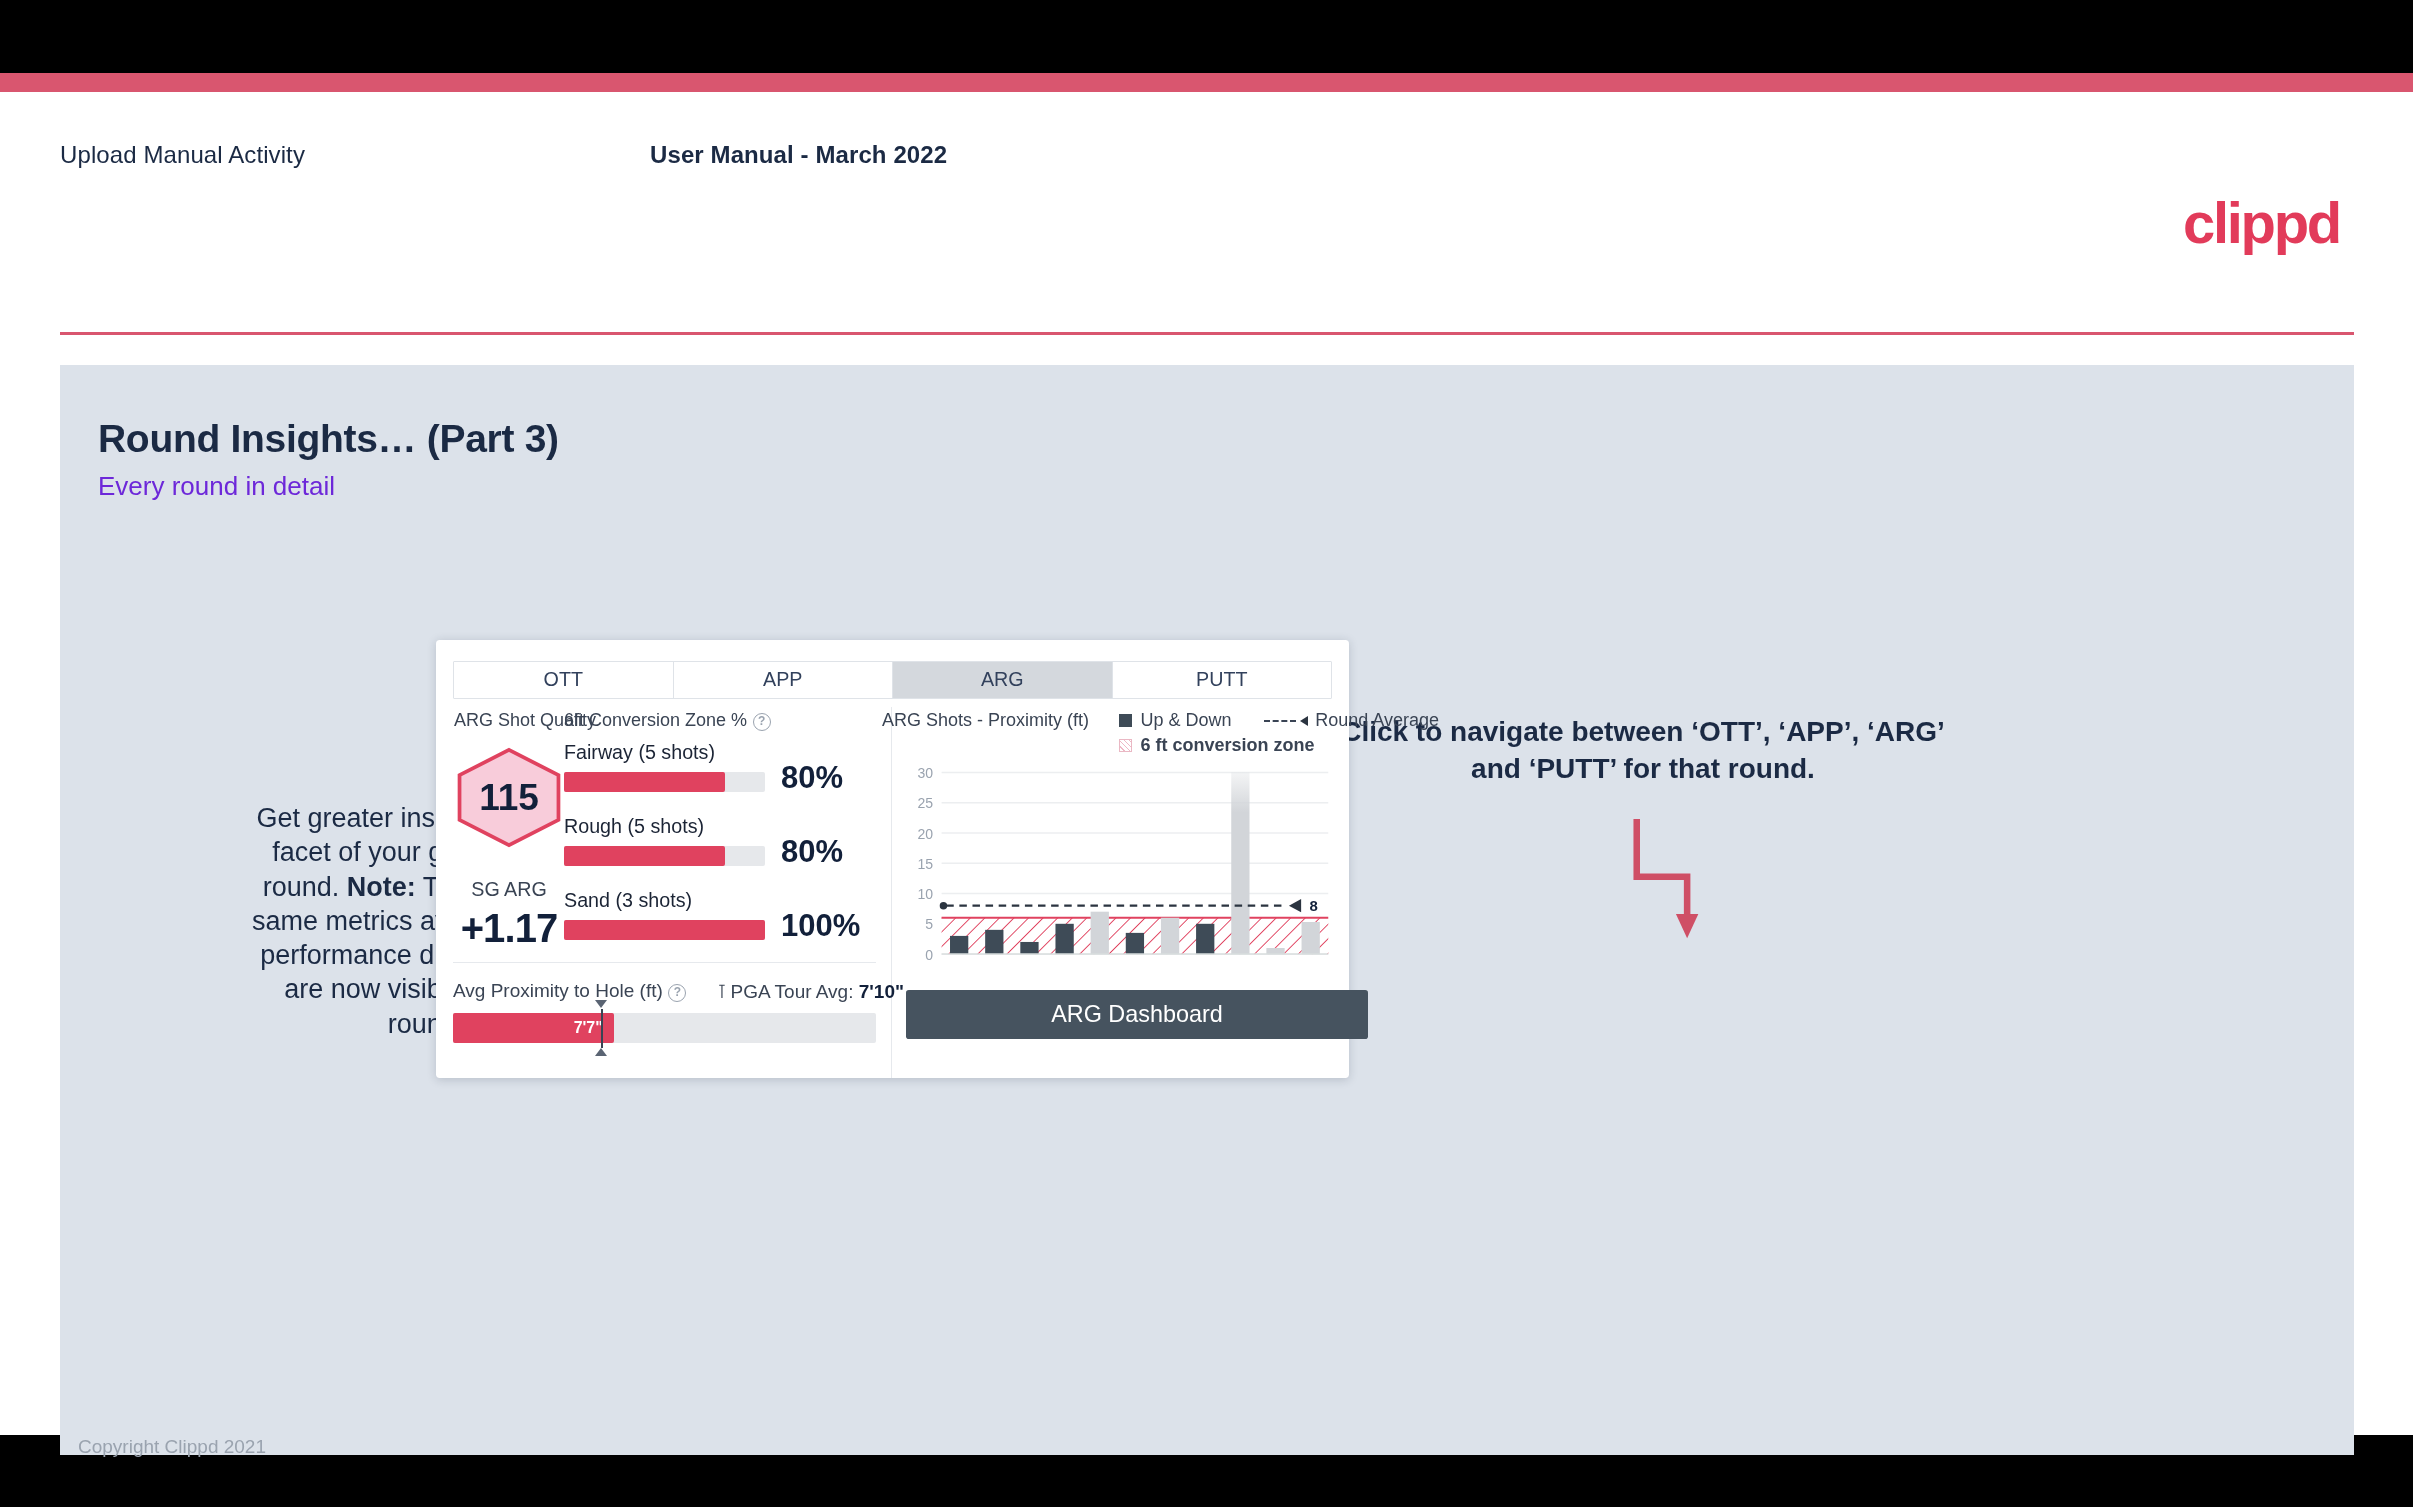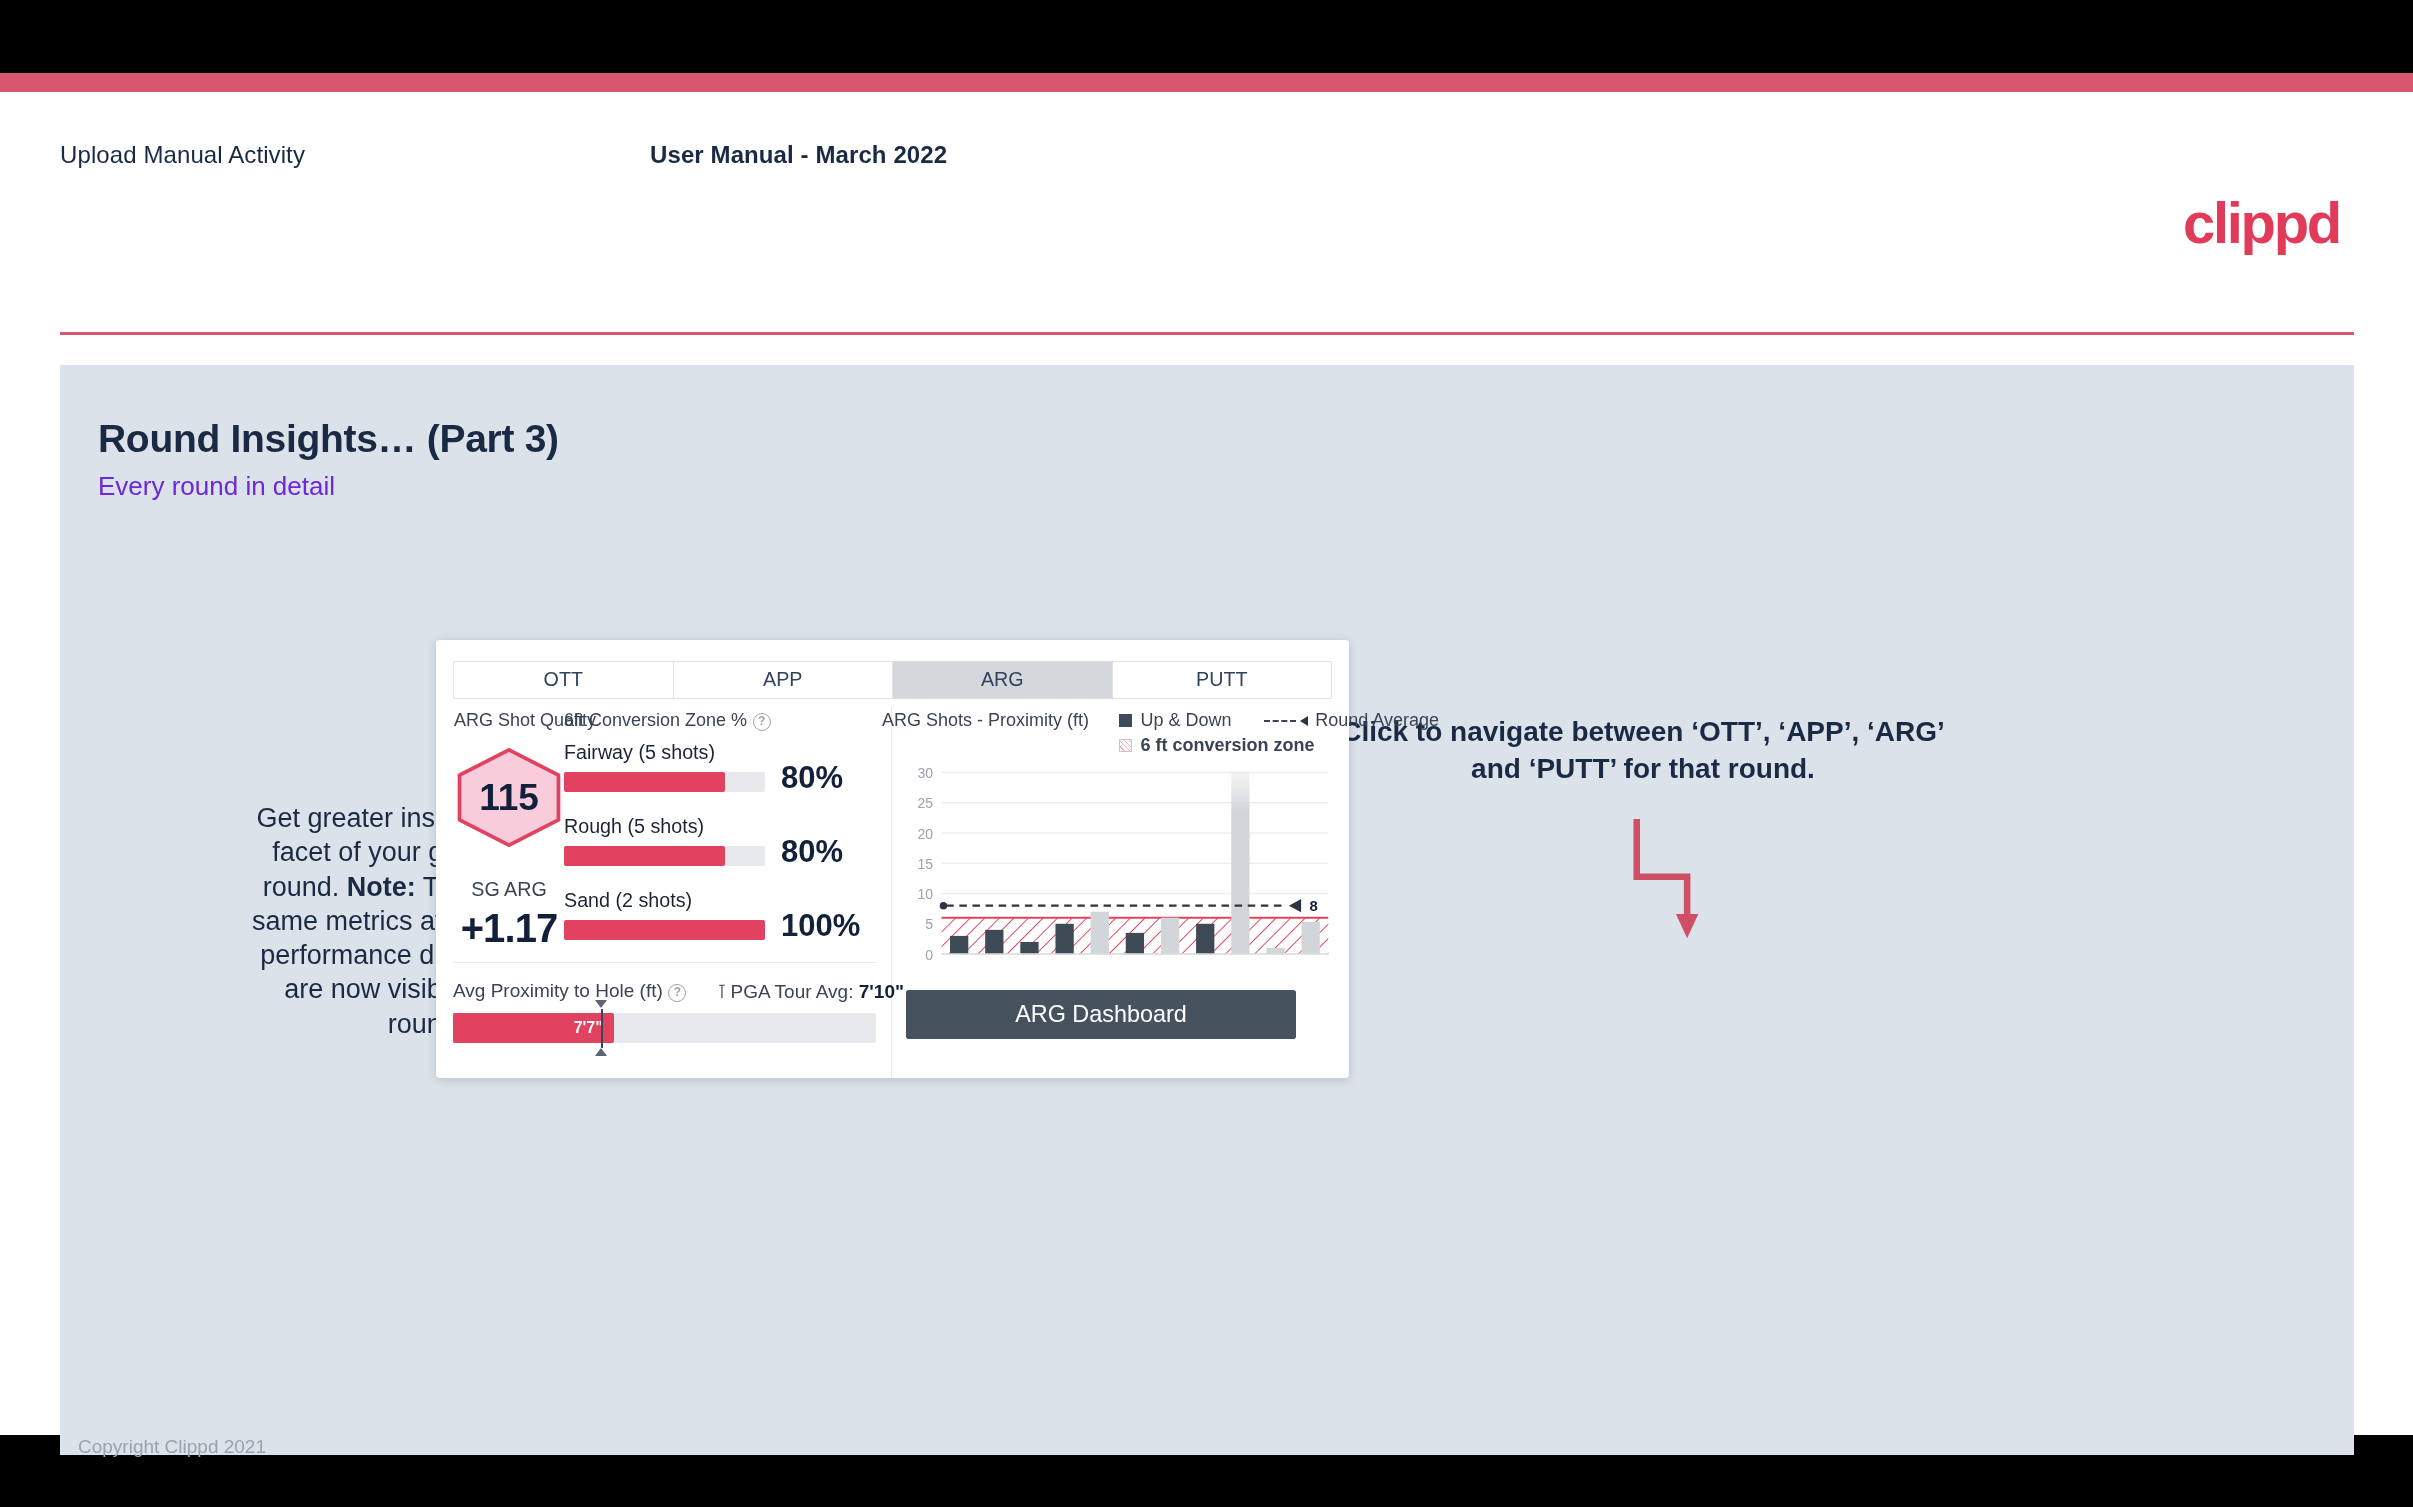--- a/index.html
+++ b/index.html
@@ -124,21 +124,21 @@
              border:0.9px solid #eab8c4;
              background: repeating-linear-gradient(45deg,#fff 0 2.8px,#eeb9c6 2.8px 3.7px);}
   .sw-dash { display:inline-block; width:32px; vertical-align:3.7px; margin-right:3.7px;
              border-top:2.8px dashed #3a4454;}
   .sw-tri  { display:inline-block; width:0;height:0; vertical-align:0px; margin-right:7.5px;
              border-top:5.6px solid transparent;border-bottom:5.6px solid transparent;border-right:8.4px solid #2b3440;}
 
   .chart { position:absolute; left:470px; top:56px; width:426px; height:208px; }
 
   
-  .dash-btn { position:absolute; left:470px; top:283px; width:390px; height:49px;
+  .dash-btn { position:absolute; left:470px; top:283px; width:462px; height:49px;
               background:#46535f; border-radius:2.8px; color:#fff; font-size:23.4px;
               display:flex; align-items:center; justify-content:center; }
 </style>
 </head>
 <body>
 
 <div id="stage">
 
   <div class="topbar-black"></div>
   <div class="topbar-pink"></div>
@@ -209,21 +209,21 @@
 
           <div class="conv-row" style="top:108px">
             <div class="conv-name">Rough (5 shots)</div>
             <div class="conv-bar">
               <div class="conv-fill" id="f1" style="width: 80%;"></div>
               <div class="conv-pct">80%</div>
             </div>
           </div>
 
           <div class="conv-row" style="top:182px">
-            <div class="conv-name">Sand (2 shots)</div>
+            <div class="conv-name">Sand (3 shots)</div>
             <div class="conv-bar">
               <div class="conv-fill" id="f2" style="width: 100%;"></div>
               <div class="conv-pct">100%</div>
             </div>
           </div>
 
           <div class="prox-label">
             <span>Avg Proximity to Hole (ft)</span><span class="qmark">?</span>
           </div>
           <div class="pga-avg">

